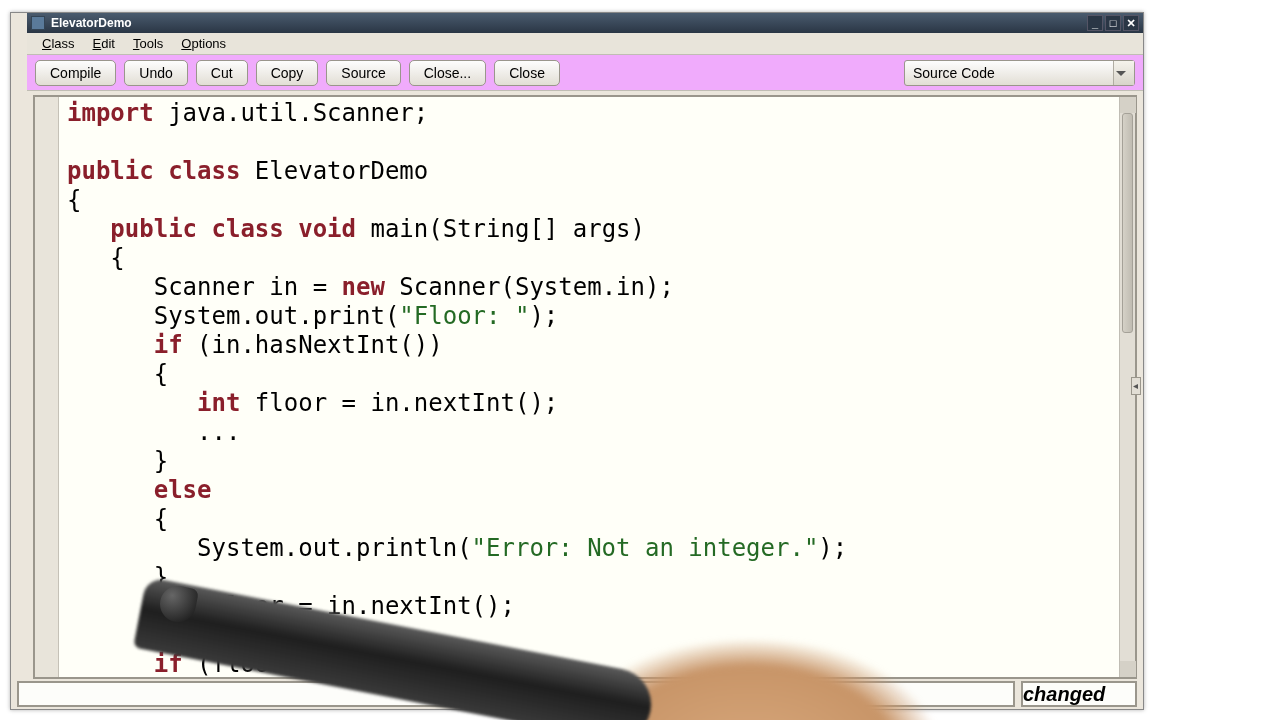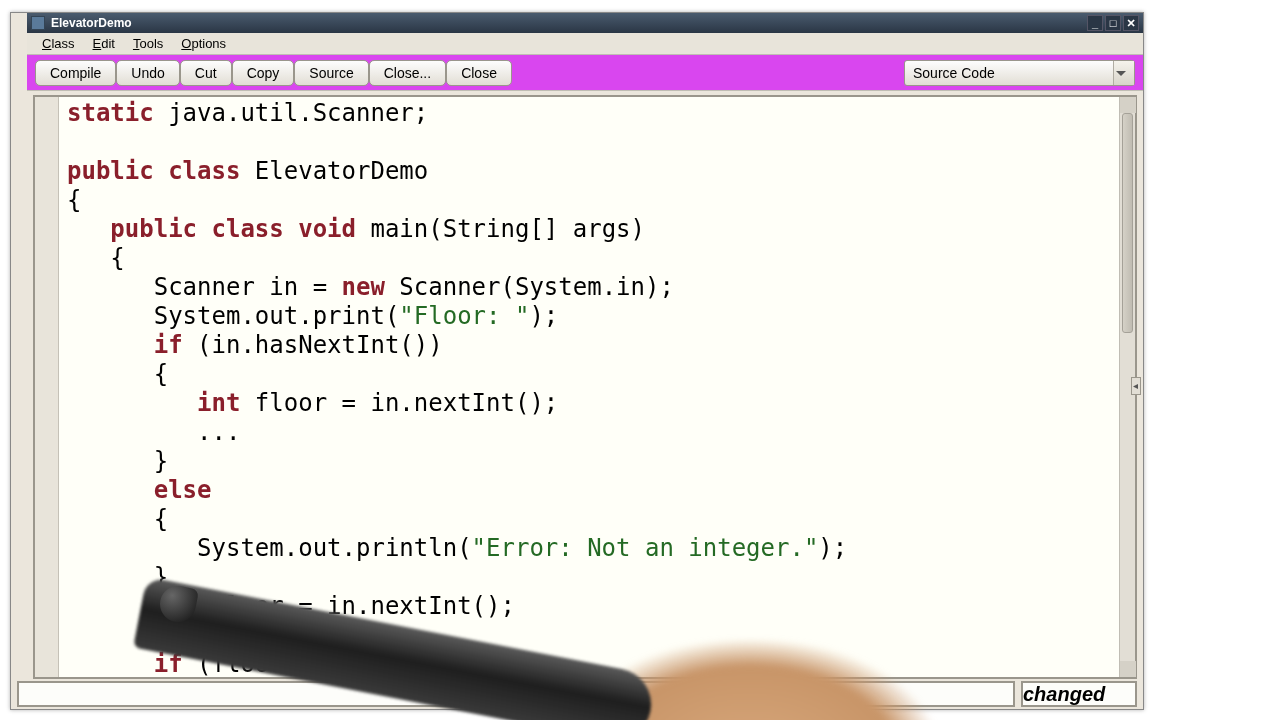--- a/index.html
+++ b/index.html
@@ -61,24 +61,25 @@
     padding: 0 6px;
     font-size: 13px;
   }
   .menu-item {
     padding: 2px 9px;
     cursor: pointer;
   }
   .menu-item .mn { text-decoration: underline; }
   .toolbar {
     height: 36px;
-    background: #d946ef;
+    background: #f0abfc;
     display: flex;
     align-items: center;
     padding: 0 8px;
+    gap: 8px;
     border-bottom: 1px solid #c0bdb4;
   }
   .tb-btn {
     background: linear-gradient(to bottom, #fdfdfd, #e2ded5);
     border: 1px solid #9a968c;
     border-radius: 5px;
     padding: 4px 14px;
     font-size: 14px;
     cursor: pointer;
   }
@@ -276,21 +277,21 @@
     <button class="tb-btn">Close...</button>
     <button class="tb-btn">Close</button>
     <div class="tb-spacer"></div>
     <div class="view-select">
       <span>Source Code</span>
     </div>
   </div>
 
   <div class="editor-area">
     <div class="gutter"></div>
-    <div class="code" id="code-pane"><span class="kw">static</span><span> java.util.Scanner;
+    <div class="code" id="code-pane"><span class="kw">import</span><span> java.util.Scanner;
 
 </span><span class="kw">public</span><span> </span><span class="kw">class</span><span> ElevatorDemo
 {
    </span><span class="kw">public</span><span> </span><span class="kw">class</span><span> </span><span class="kw">void</span><span> main(String[] args)
    {
       Scanner in = </span><span class="kw">new</span><span> Scanner(System.in);
       System.out.print(</span><span class="str">"Floor: "</span><span>);
       </span><span class="kw">if</span><span> (in.hasNextInt())
       {
          </span><span class="kw">int</span><span> floor = in.nextInt();

